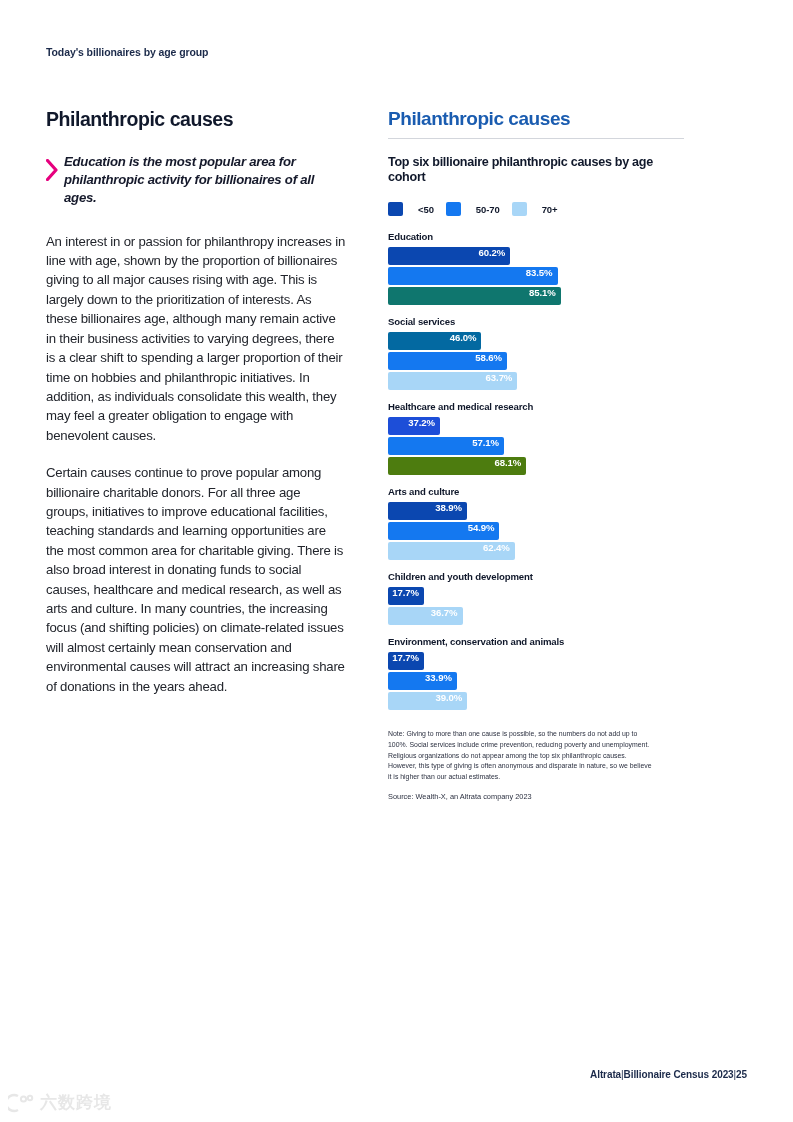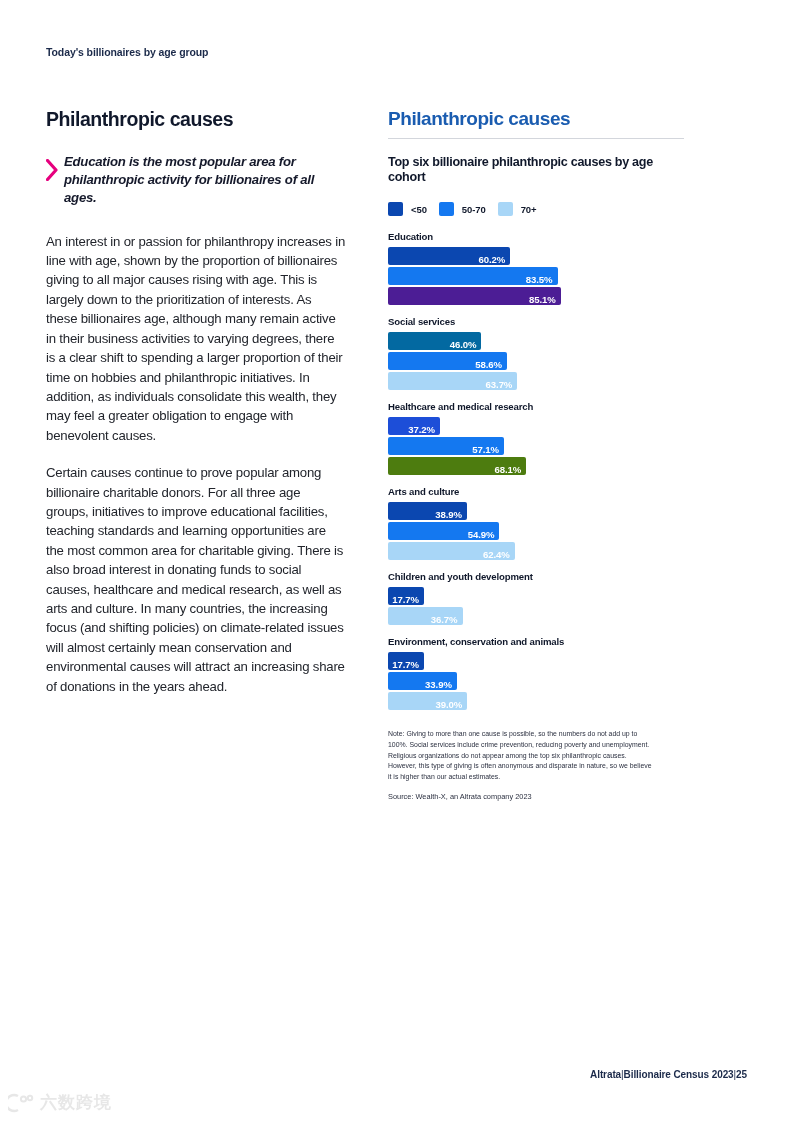--- a/index.html
+++ b/index.html
@@ -101,21 +101,21 @@
 
   .legend {
     margin-top: 17px;
     display: flex;
     align-items: center;
     gap: 12px;
   }
   .legend-item {
     display: flex;
     align-items: center;
-    gap: 8px;
+    gap: 15px;
   }
   .legend-swatch {
     width: 15px;
     height: 14px;
     border-radius: 2px;
     display: block;
   }
   .legend-label {
     font-size: 9.5px;
     font-weight: bold;
@@ -135,21 +135,21 @@
   }
   .bar-row {
     height: 18px;
     margin-bottom: 2px;
     position: relative;
   }
   .bar {
     height: 18px;
     border-radius: 2px;
     display: flex;
-    align-items: flex-end;
+    align-items: flex-start;
     justify-content: flex-end;
     box-sizing: border-box;
     padding-right: 5px;
   }
   .bar-value {
     font-size: 9.6px;
     font-weight: bold;
     color: #ffffff;
     letter-spacing: -0.1px;
     white-space: nowrap;
@@ -258,21 +258,21 @@
           <div class="bar" style="background: rgb(11, 71, 176); width: 122.206px;">
             <span class="bar-value">60.2%</span>
           </div>
         </div>
         <div class="bar-row">
           <div class="bar" style="background: rgb(20, 120, 240); width: 169.505px;">
             <span class="bar-value">83.5%</span>
           </div>
         </div>
         <div class="bar-row">
-          <div class="bar" style="background: #4c1d95; width: 172.753px;">
+          <div class="bar" style="background: #0f766e; width: 172.753px;">
             <span class="bar-value">85.1%</span>
           </div>
         </div>
       </div>
       <div class="bar-group">
         <div class="group-label">Social services</div>
         <div class="bar-row">
           <div class="bar" style="background: #0369a1; width: 93.38px;">
             <span class="bar-value">46.0%</span>
           </div>

